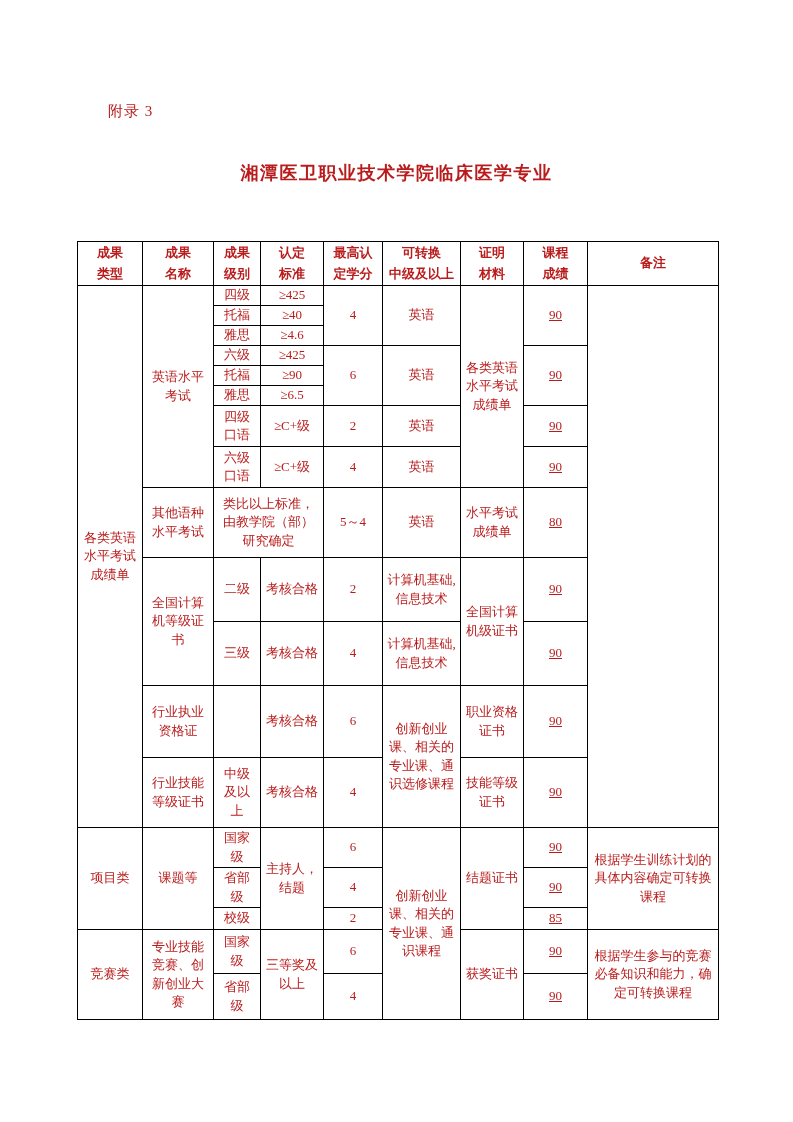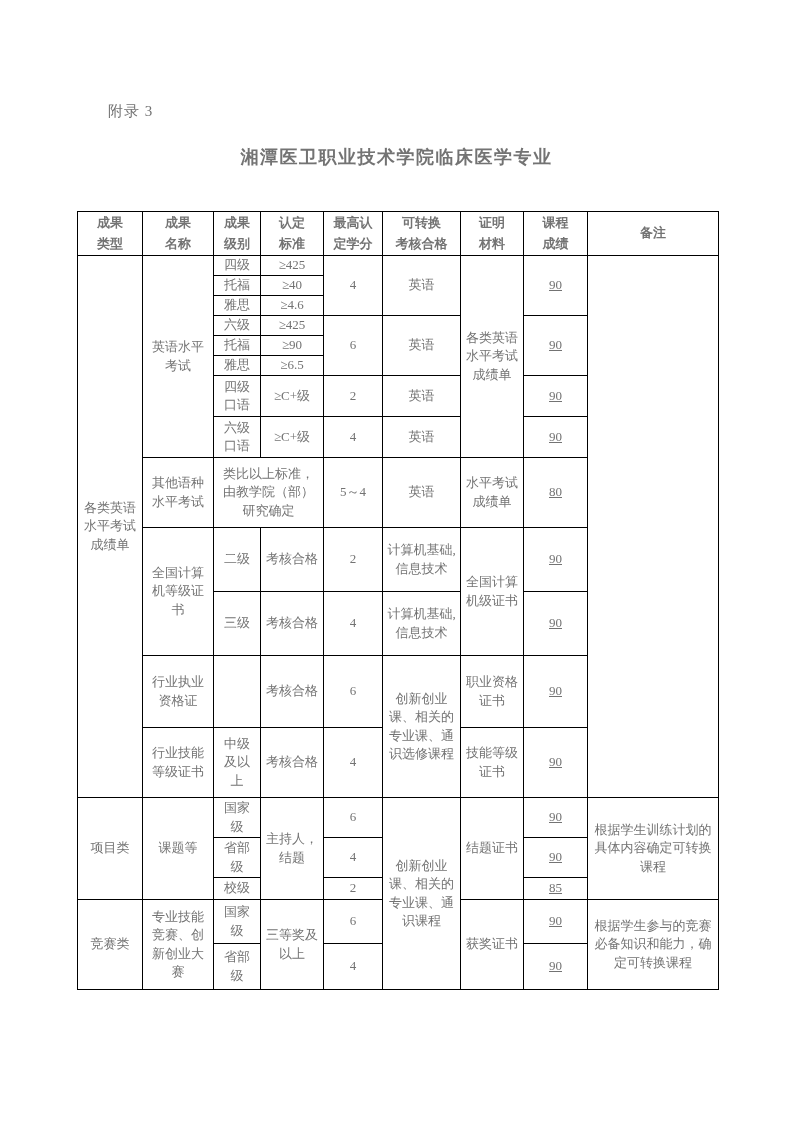--- a/index.html
+++ b/index.html
@@ -2,38 +2,38 @@
 <html><head>
 <meta charset="utf-8">
 <style>
   html,body { margin:0; padding:0; background:#e8e8e8; }
   .page {
     position:relative;
     width:793px; height:1122px;
     margin:0 auto;
     background:#ffffff;
     font-family:"Liberation Serif","DejaVu Serif",serif;
-    color:#737373;
+    color:#b91c1c;
     overflow:hidden;
   }
   .appendix {
     position:absolute; left:108px; top:102px;
     font-size:15px; letter-spacing:1px;
   }
   .doc-title {
     position:absolute; left:0; width:100%;
     text-align:center;
     font-family:"Liberation Sans","DejaVu Sans",sans-serif;
     font-weight:700; font-size:18px; letter-spacing:1.5px;
   }
-  .doc-title.line1 { top:145px; }
+  .doc-title.line1 { top:161px; }
   .doc-title.line2 { top:188px; }
 
   table.std {
-    position:absolute; left:77px; top:211px;
+    position:absolute; left:77px; top:241px;
     border-collapse:collapse; table-layout:fixed;
     width:641px;
     padding-left:44px;
   }
   table.std th, table.std td {
     border:1px solid #000;
     vertical-align:middle;
     text-align:center;
     font-size:13px;
     line-height:1.4;
@@ -91,21 +91,21 @@
 类型</th>
           <th>成果
 名称</th>
           <th>成果
 级别</th>
           <th>认定
 标准</th>
           <th>最高认
 定学分</th>
           <th>可转换
-考核合格</th>
+中级及以上</th>
           <th>证明
 材料</th>
           <th>课程
 成绩</th>
           <th>备注</th>
         </tr>
       </thead>
     <tbody>
         <tr style="height: 20px;">
           <td rowspan="13" class="c1">各类英语水平考试成绩单</td>

